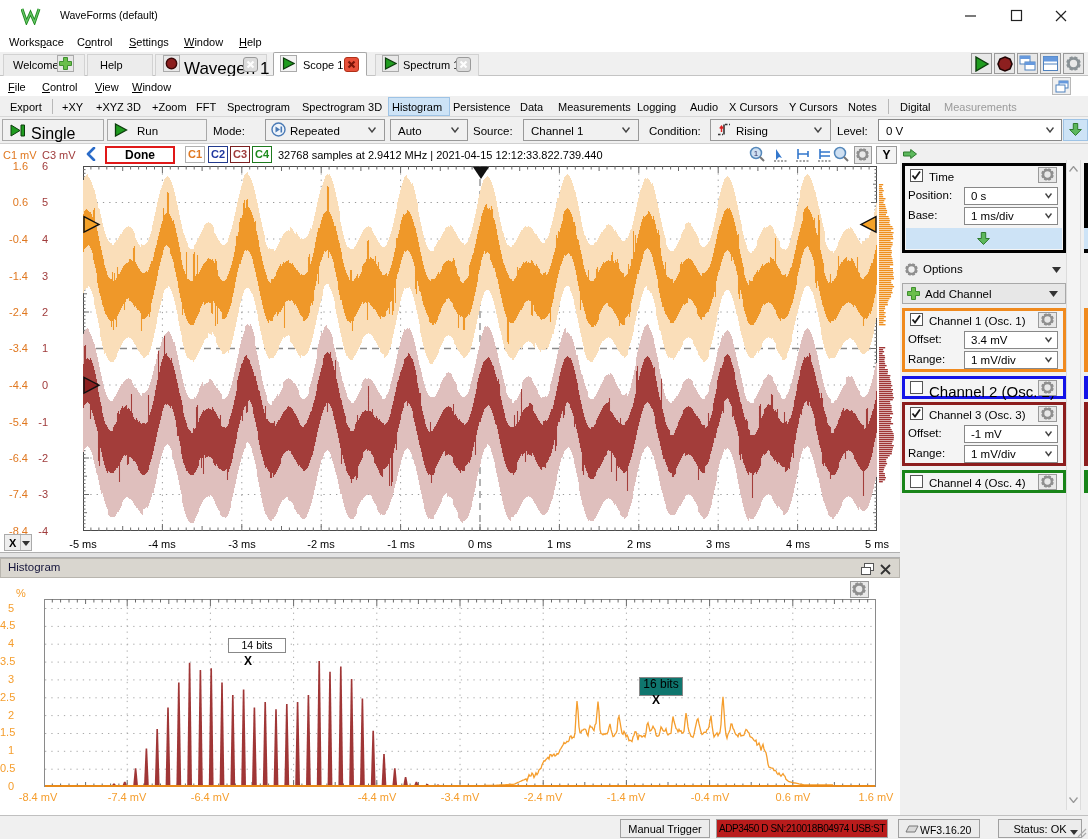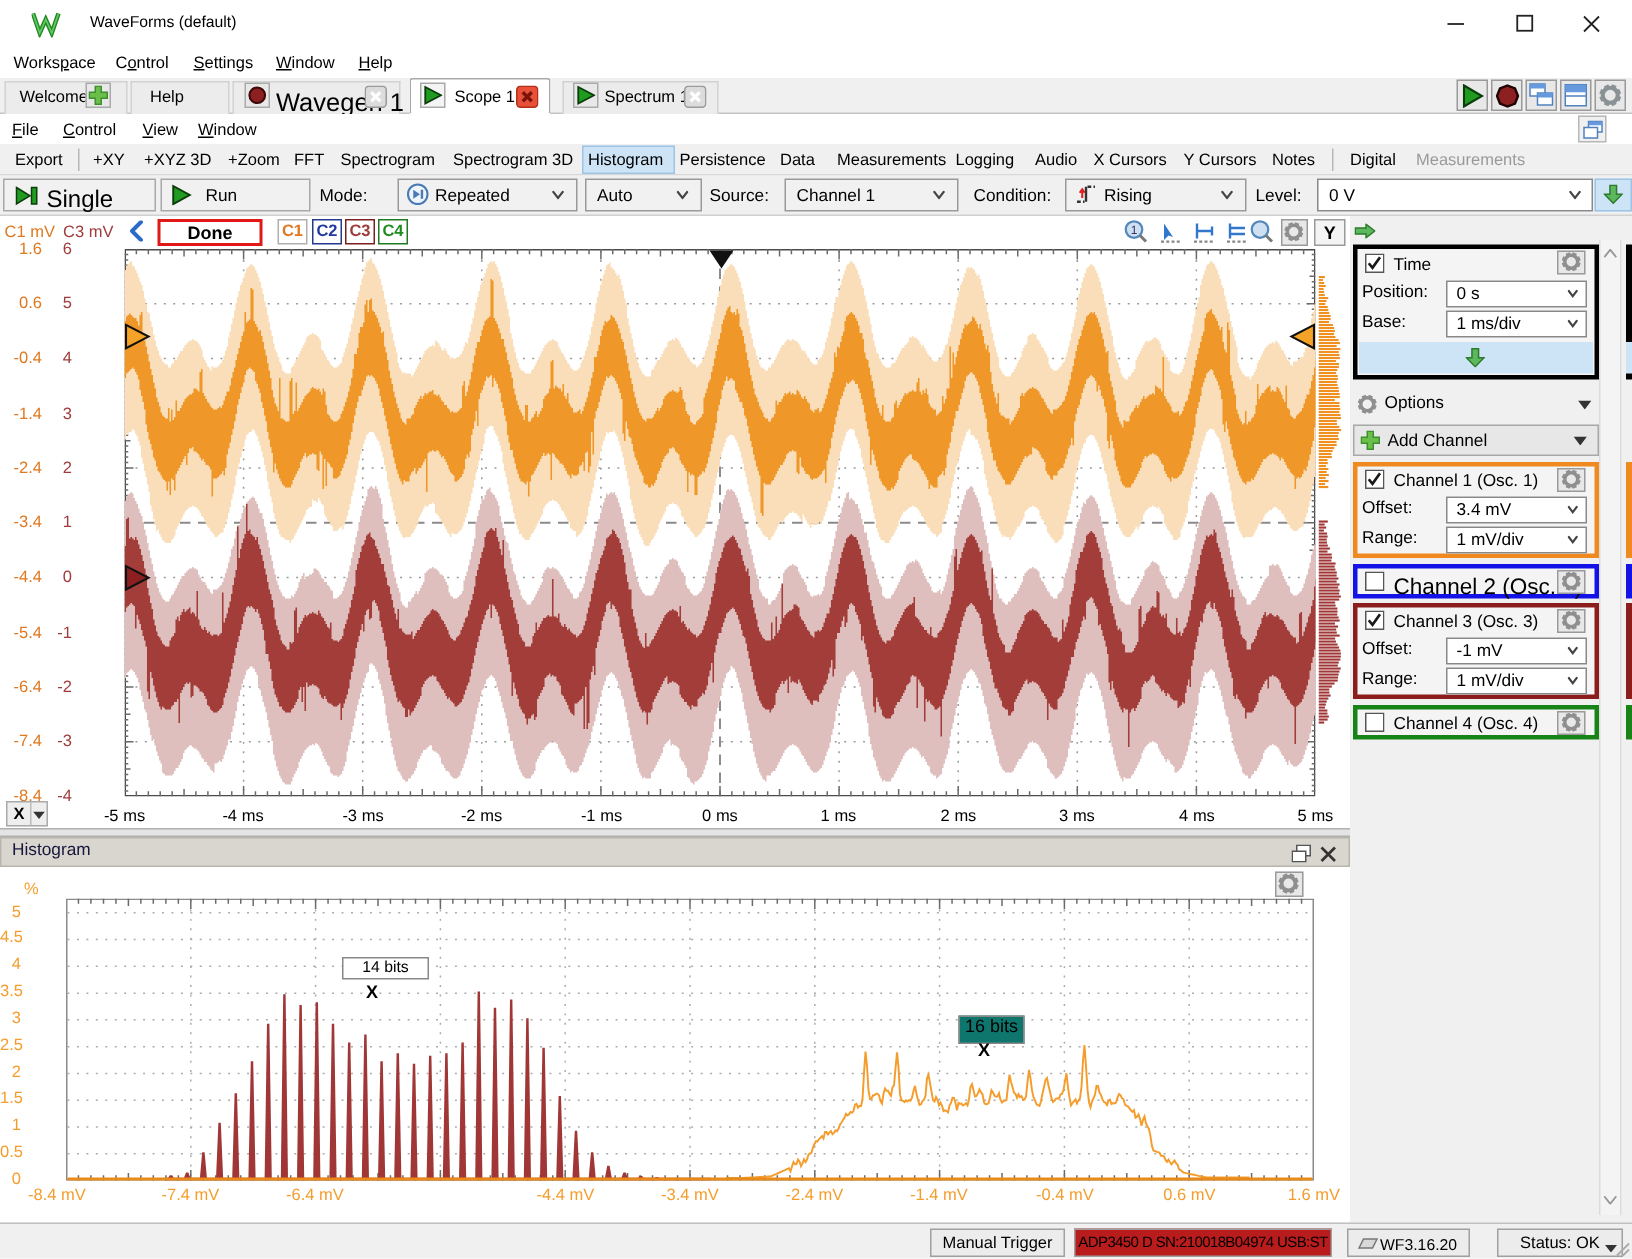--- a/index.html
+++ b/index.html
@@ -204,20 +204,21 @@
  <div class="lbl" style="left:3px;top:5px;font-size:11px;color:#e07820">C1 mV</div>
  <div class="lbl" style="left:42px;top:5px;font-size:11px;color:#a03c3c">C3 mV</div>
  <svg width="11" height="14" style="position:absolute;left:85px;top:3px">
       <path d="M9,1 L3,7 L9,13" fill="none" stroke="#2a6bc8" stroke-width="2.6" stroke-linecap="round" stroke-linejoin="round"></path>
     </svg>
  <div class="abs" style="left:105px;top:2px;width:70px;height:18px;background:#fff;border:2px solid #e01818;text-align:center;font-weight:bold;font-size:12px;line-height:14px">Done</div>
  <div class="abs" style="left:185px;top:2px;width:20px;height:17px;border:1px solid #b0b0b0;color:#e07820;font-weight:bold;font-size:11px;text-align:center;line-height:15px">C1</div>
  <div class="abs" style="left:208px;top:2px;width:20px;height:17px;border:1px solid #223a8c;color:#2038a0;font-weight:bold;font-size:11px;text-align:center;line-height:15px">C2</div>
  <div class="abs" style="left:230px;top:2px;width:20px;height:17px;border:1px solid #7a2020;color:#a03c3c;font-weight:bold;font-size:11px;text-align:center;line-height:15px">C3</div>
  <div class="abs" style="left:252px;top:2px;width:20px;height:17px;border:1px solid #1e7a1e;color:#1e8c1e;font-weight:bold;font-size:11px;text-align:center;line-height:15px">C4</div>
+ <div class="lbl" style="left:278px;top:5px;font-size:11px">32768 samples at 2.9412 MHz | 2021-04-15 12:12:33.822.739.440</div>
  <svg width="150" height="20" style="position:absolute;left:748px;top:1px">
   <circle cx="8" cy="8" r="5.5" fill="#cfe0f2" stroke="#5588bb" stroke-width="1.5"></circle>
       <line x1="12" y1="12" x2="16" y2="16" stroke="#777" stroke-width="2"></line>
       <text x="8" y="11" font-size="8" text-anchor="middle" fill="#336">1</text>
   <path d="M28,4 L34,13 L31,12 L28,15" fill="#3377cc"></path>
       <line x1="26" y1="16" x2="40" y2="16" stroke="#888" stroke-width="1.5" stroke-dasharray="2,1.5"></line>
   <path d="M50,4 L50,14 M50,9 L60,9 M60,6 L60,12" stroke="#3377cc" stroke-width="1.6" fill="none"></path>
       <line x1="48" y1="16" x2="62" y2="16" stroke="#888" stroke-width="1.5" stroke-dasharray="2,1.5"></line>
   <path d="M72,4 L72,14 M72,7 L82,7 M72,11 L82,11" stroke="#3377cc" stroke-width="1.6" fill="none"></path>
       <line x1="70" y1="16" x2="84" y2="16" stroke="#888" stroke-width="1.5" stroke-dasharray="2,1.5"></line>

